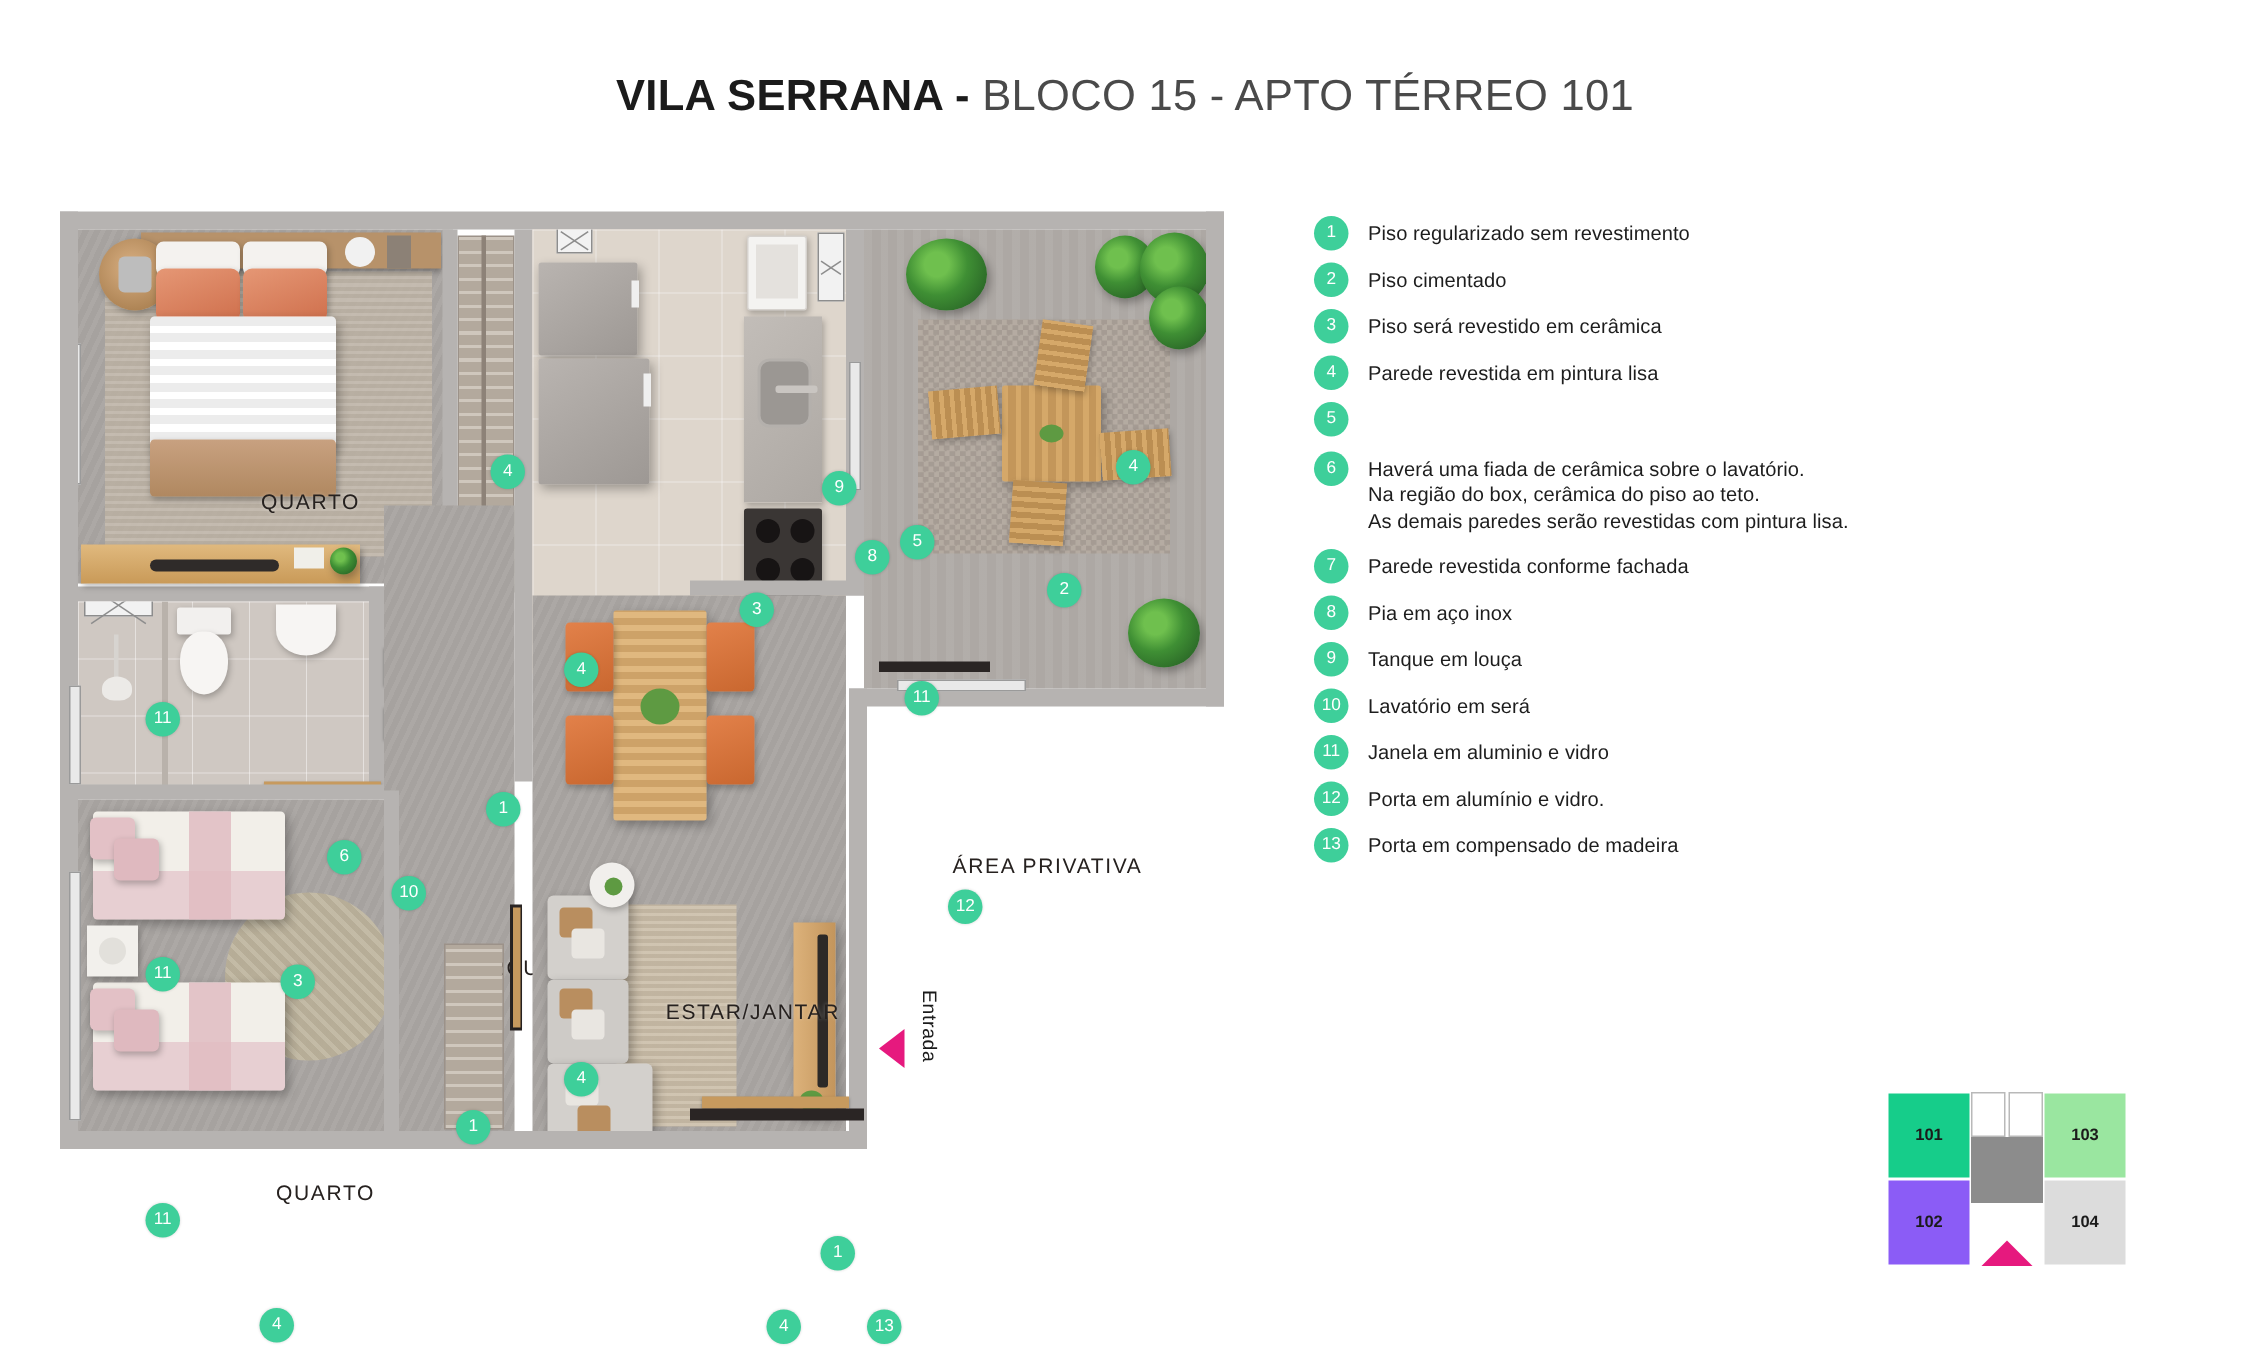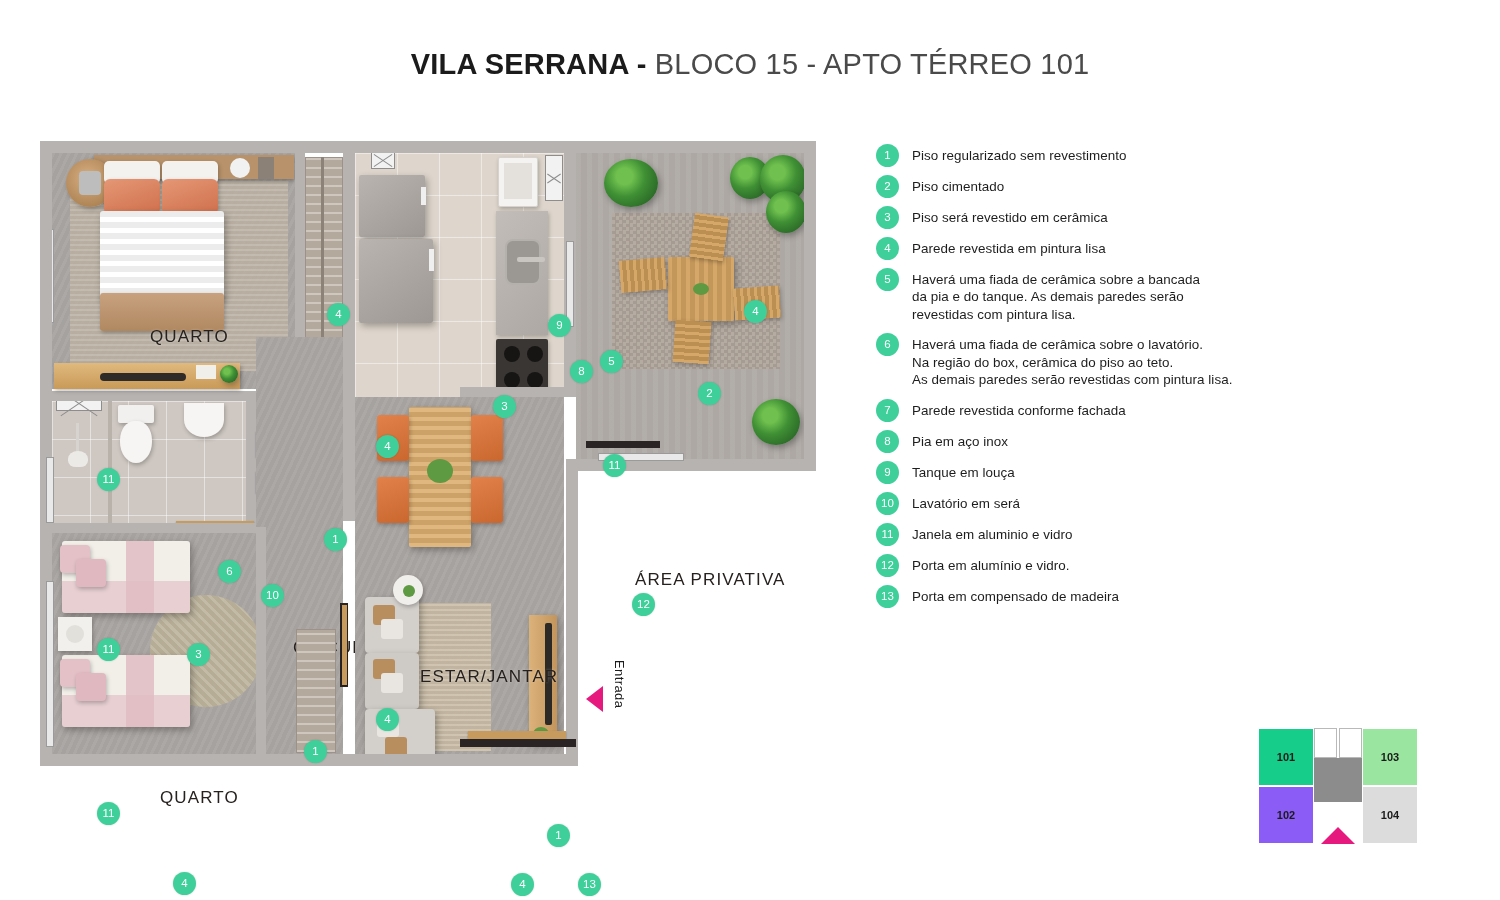--- a/index.html
+++ b/index.html
@@ -52,23 +52,23 @@
     background-image:
       linear-gradient(to right, rgba(255,255,255,.45) 1px, transparent 1px),
       linear-gradient(to bottom, rgba(255,255,255,.45) 1px, transparent 1px);
     background-size: 42px 42px;
   }
   .grid-lines.bath { background-size: 38px 38px; }
 
   
   .rlabel {
     position: absolute; color: #26211f;
-    font-size: 17px; letter-spacing: 1.1px;
+    font-size: 14px; letter-spacing: 1.1px;
     font-family: "Liberation Sans", sans-serif;
-    white-space: pre; text-align: left; line-height: 1.25;
+    white-space: pre; text-align: right; line-height: 1.25;
     text-shadow: 0 0 3px rgba(255,255,255,.35);
   }
 
   
   .badge {
     position: absolute; width: 23px; height: 23px; border-radius: 50%;
     background: #3ecf9a; color: #fff;
     font-size: 11.5px; line-height: 23px; text-align: center;
     font-family: "Liberation Sans", sans-serif;
     box-shadow: 0 0 2px rgba(0,0,0,.18);
@@ -390,23 +390,20 @@
       <div class="leg-row" style="margin-bottom: 8px;">
         <div class="leg-badge" style="background: rgb(62, 207, 154);">3</div>
         <div class="leg-text">Piso será revestido em cerâmica</div>
       </div>
       <div class="leg-row" style="margin-bottom: 8px;">
         <div class="leg-badge" style="background: rgb(62, 207, 154);">4</div>
         <div class="leg-text">Parede revestida em pintura lisa</div>
       </div>
       <div class="leg-row" style="margin-bottom: 10px;">
         <div class="leg-badge" style="background: rgb(62, 207, 154);">5</div>
-        <div class="leg-text">Haverá uma fiada de cerâmica sobre a bancada
-da pia e do tanque. As demais paredes serão
-revestidas com pintura lisa.</div>
       </div>
       <div class="leg-row" style="margin-bottom: 10px;">
         <div class="leg-badge" style="background: rgb(62, 207, 154);">6</div>
         <div class="leg-text">Haverá uma fiada de cerâmica sobre o lavatório.
 Na região do box, cerâmica do piso ao teto.
 As demais paredes serão revestidas com pintura lisa.</div>
       </div>
       <div class="leg-row" style="margin-bottom: 8px;">
         <div class="leg-badge" style="background: rgb(62, 207, 154);">7</div>
         <div class="leg-text">Parede revestida conforme fachada</div>

